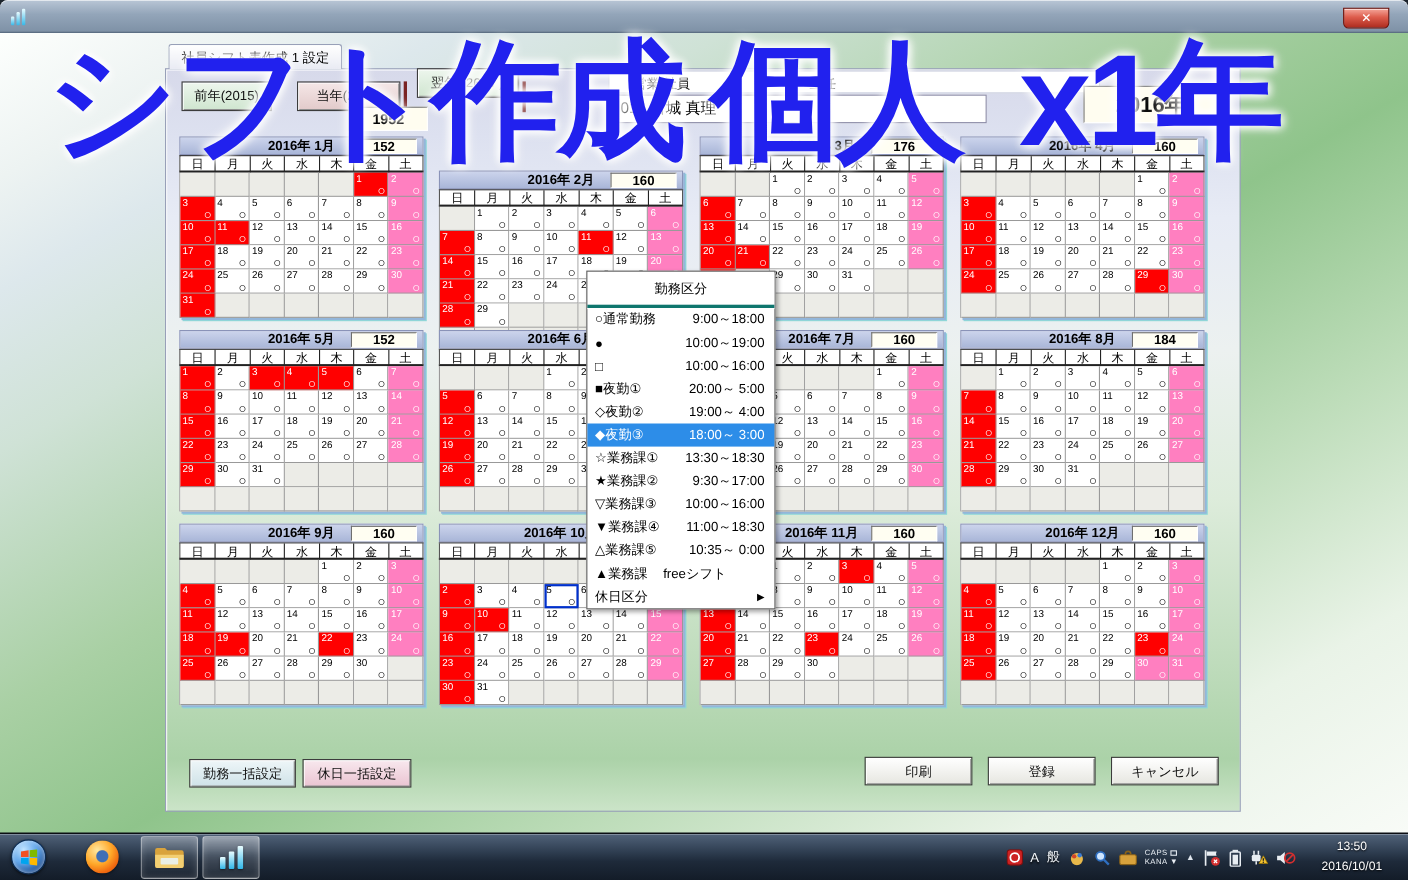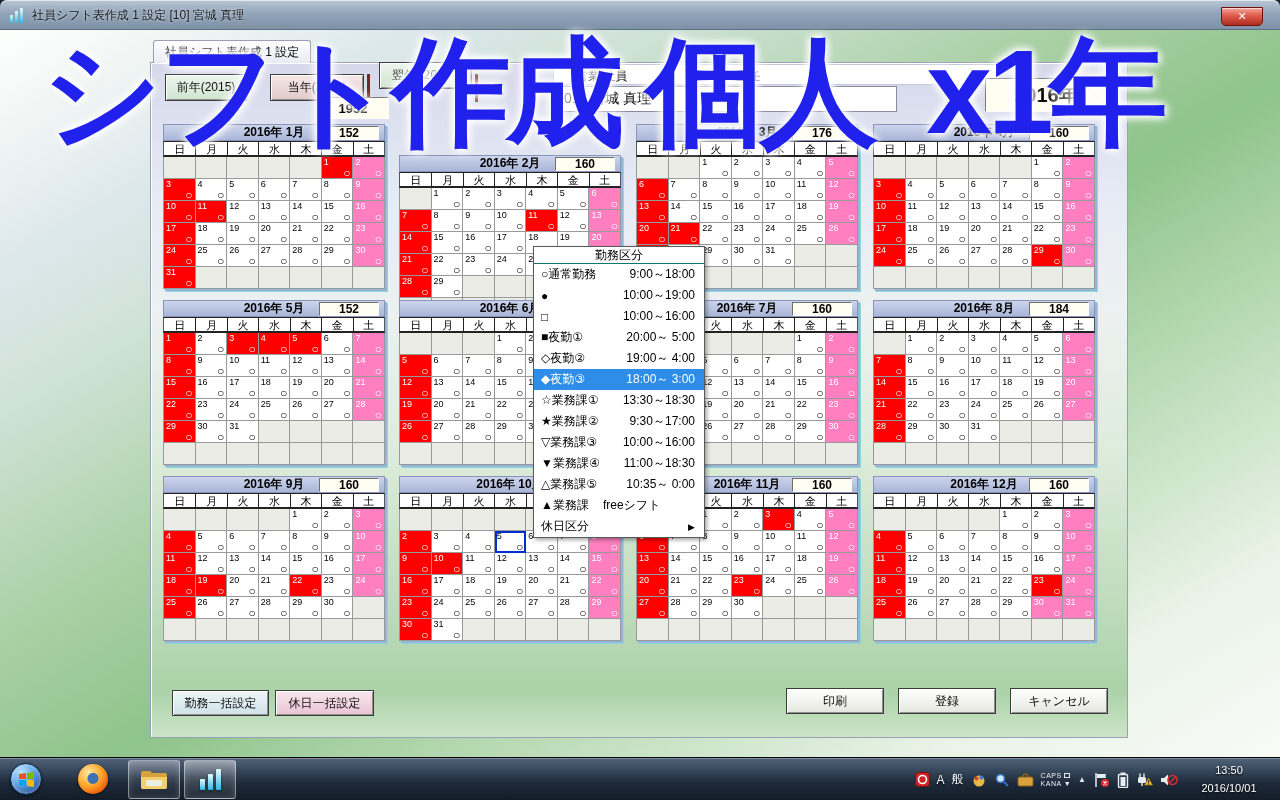--- a/index.html
+++ b/index.html
@@ -73,21 +73,21 @@
   .cell.red{background:#f00;}
   .cell.pink{background:#ff7fc0;}
   .cell .dn{position:absolute;left:2px;top:0;font-size:9px;line-height:10px;color:#000;}
   .cell .mk{position:absolute;right:2px;bottom:-1px;font-size:12px;line-height:12px;color:#000;}
   .cell.red .dn,.cell.pink .dn,.cell.red .mk,.cell.pink .mk{color:#fff;}
   .cell.sel{outline:2px solid #0030cc;outline-offset:-2px;z-index:2;}
 
   
   .menu{position:absolute;left:533px;top:246px;width:172px;z-index:20;background:#fff;
     border:1px solid #5a5a5a;box-shadow:2px 2px 4px rgba(0,0,0,.35);font-size:12px;}
-  .menu-title{height:17px;display:flex;align-items:center;justify-content:center;border-bottom:1px solid #0f766e;box-shadow:0 1px 0 #fff;}
+  .menu-title{height:33px;display:flex;align-items:center;justify-content:center;border-bottom:3px solid #0f766e;box-shadow:0 1px 0 #fff;}
   .mi{height:21px;display:flex;align-items:center;padding:0 9px 0 7px;cursor:pointer;text-align:right;}
   .mi .lab{white-space:nowrap;}
   .mi .tim{margin-left:auto;white-space:nowrap;}
   .mi .tim.left{margin-left:14px;}
   .mi .arrow{margin-left:auto;font-size:9px;}
   .mi.sel{background:#2d8de8;color:#fff;}
 
   
   .btn-bulk1{left:172px;top:690px;width:97px;height:26px;background:linear-gradient(#eef6f8,#cfe2e8);}
   .btn-bulk2{left:275px;top:690px;width:99px;height:26px;background:linear-gradient(#f8e8ee,#eac4d2);}
@@ -135,21 +135,20 @@
 <body>
 
 <div id="screen">
 
   <div class="titlebar">
     <span class="app-ico">
         <i></i>
         <i></i>
         <i></i>
       </span>
-    <span class="title-text">社員シフト表作成 1 設定 [10] 宮城  真理</span>
     <div class="close-btn">
       <span>✕</span>
     </div>
   </div>
 
   <div class="client"></div>
 
   <div class="tab">
     <span>社員シフト表作成 1 設定</span>
   </div>

